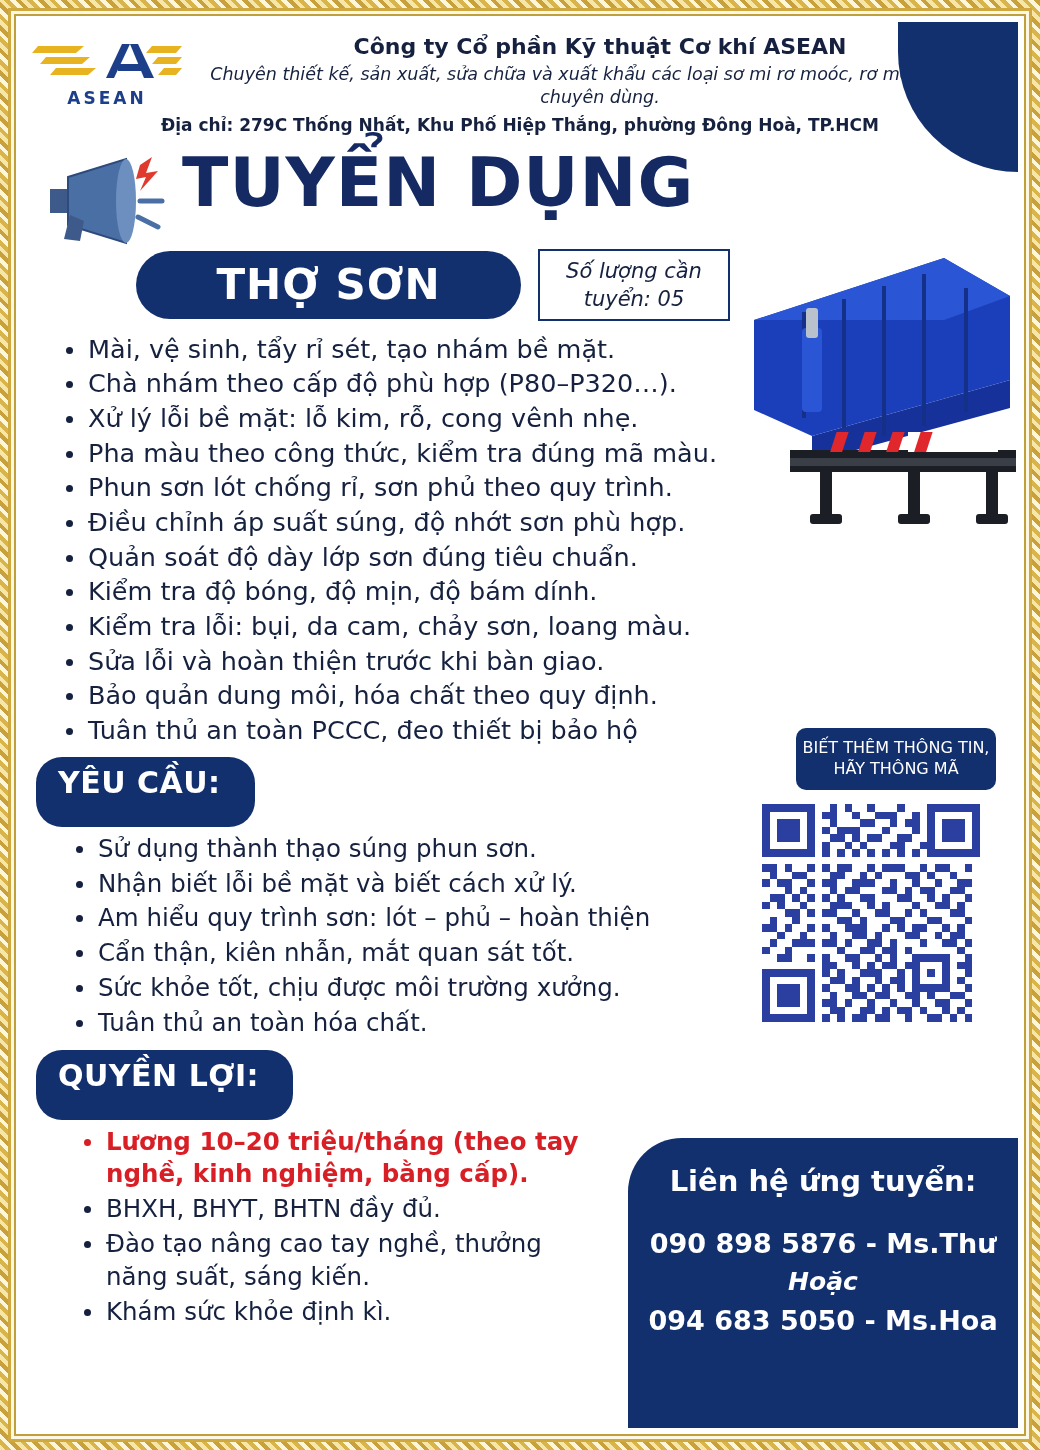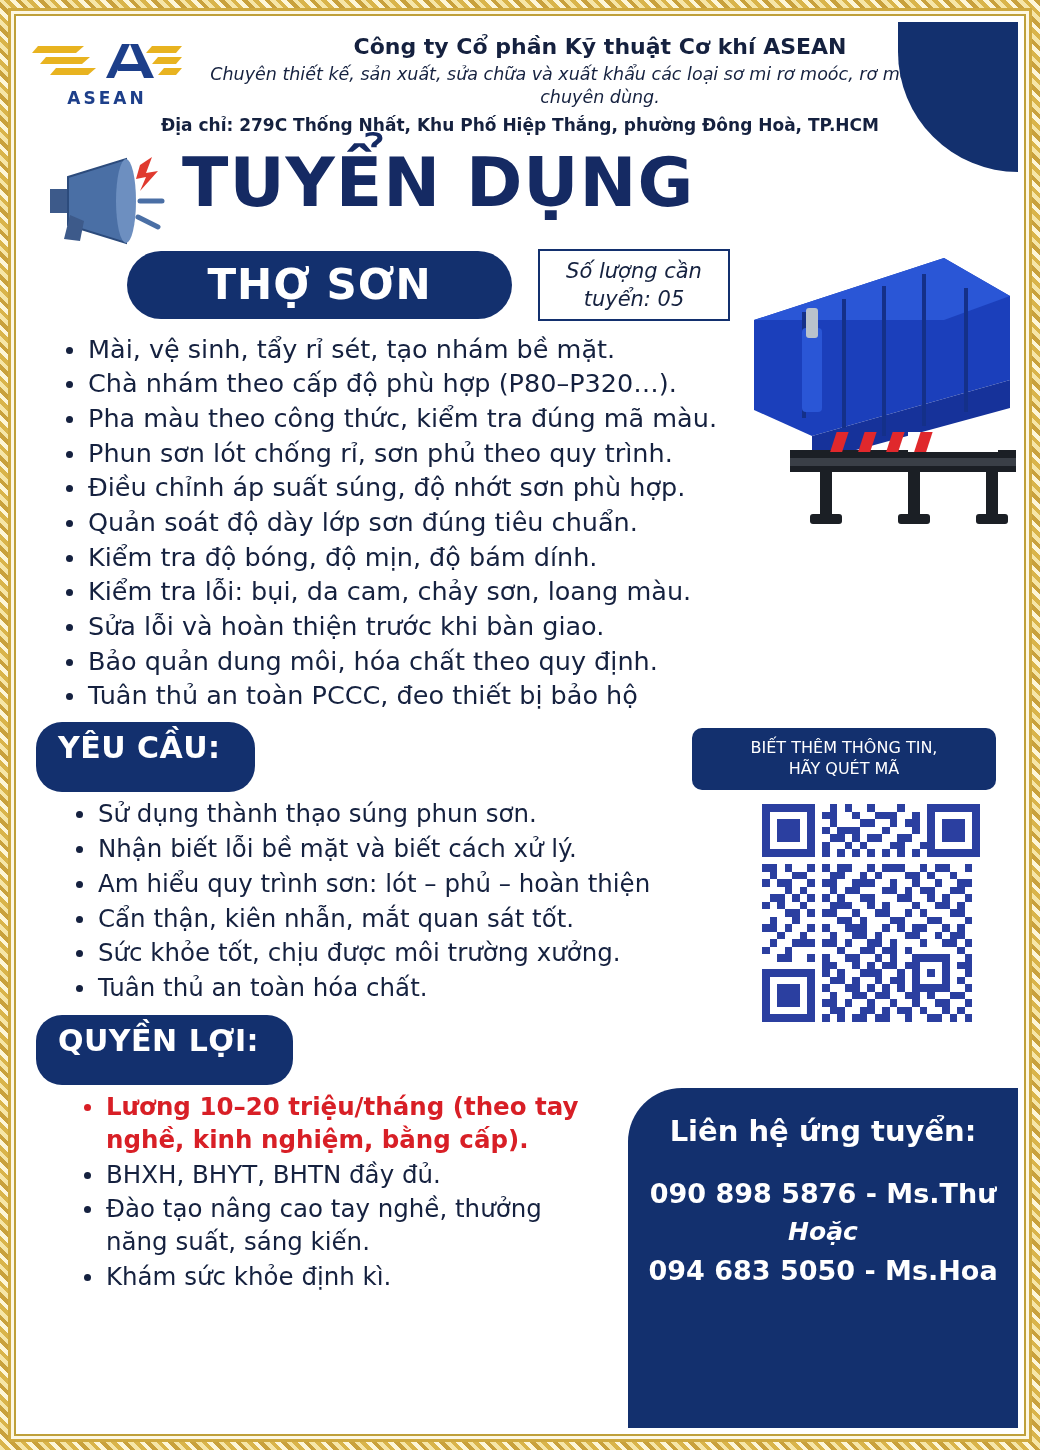--- a/index.html
+++ b/index.html
@@ -123,21 +123,21 @@
     line-height: 1;
   }
 
   
   .role-row {
     position: relative;
     height: 84px;
   }
   .role-pill {
     position: absolute;
-    left: 105px;
+    left: 114px;
     top: 2px;
     width: 385px;
     height: 68px;
     background: #13306e;
     border-radius: 34px;
     color: #ffffff;
     font-size: 42px;
     font-weight: bold;
     display: flex;
     align-items: center;
@@ -241,21 +241,21 @@
     color: #d81f26 !important;
     font-weight: bold;
   }
   li.highlight::before { background: #d81f26 !important; }
 
   
   .qr-note {
     position: absolute;
     right: 22px;
     top: 706px;
-    width: 304px;
+    width: 200px;
     background: #13306e;
     color: #ffffff;
     border-radius: 10px;
     text-align: center;
     font-size: 16px;
     padding: 10px 6px;
     line-height: 1.3;
     z-index: 3;
   }
   .qr-code {
@@ -267,21 +267,21 @@
     z-index: 3;
     background: #ffffff;
   }
 
   
   .contact {
     position: absolute;
     right: 0px;
     bottom: 0px;
     width: 390px;
-    height: 340px;
+    height: 290px;
     background: #13306e;
     border-top-left-radius: 54px;
     color: #ffffff;
     text-align: center;
     padding: 26px 16px 0 16px;
     z-index: 4;
   }
   .contact-title {
     font-size: 29px;
     font-weight: bold;
@@ -423,20 +423,21 @@
           <rect x="282" y="314" width="32" height="10" rx="3"></rect>
         </g>
       </g>
     </svg>
   </div>
 
   
   <ul class="joblist">
     <li>Mài, vệ sinh, tẩy rỉ sét, tạo nhám bề mặt.</li>
     <li>Chà nhám theo cấp độ phù hợp (P80–P320…).</li>
+    <li>Xử lý lỗi bề mặt: lỗ kim, rỗ, cong vênh nhẹ.</li>
     <li>Pha màu theo công thức, kiểm tra đúng mã màu.</li>
     <li>Phun sơn lót chống rỉ, sơn phủ theo quy trình.</li>
     <li>Điều chỉnh áp suất súng, độ nhớt sơn phù hợp.</li>
     <li>Quản soát độ dày lớp sơn đúng tiêu chuẩn.</li>
     <li>Kiểm tra độ bóng, độ mịn, độ bám dính.</li>
     <li>Kiểm tra lỗi: bụi, da cam, chảy sơn, loang màu.</li>
     <li>Sửa lỗi và hoàn thiện trước khi bàn giao.</li>
     <li>Bảo quản dung môi, hóa chất theo quy định.</li>
     <li>Tuân thủ an toàn PCCC, đeo thiết bị bảo hộ</li>
   </ul>
@@ -457,21 +458,21 @@
   <ul class="benlist">
     <li class="highlight">Lương 10–20 triệu/tháng (theo tay nghề, kinh nghiệm, bằng cấp).</li>
     <li>BHXH, BHYT, BHTN đầy đủ.</li>
     <li>Đào tạo nâng cao tay nghề, thưởng năng suất, sáng kiến.</li>
     <li>Khám sức khỏe định kì.</li>
   </ul>
 
   
   <div class="qr-note">
     <div>BIẾT THÊM THÔNG TIN,</div>
-    <div>HÃY QUÉT MÃ</div>
+    <div>HÃY THÔNG MÃ</div>
   </div>
   <div class="qr-code">
     <svg width="218" height="218" viewBox="0 0 29 29" xmlns="http://www.w3.org/2000/svg" shape-rendering="crispEdges">
       <rect width="29" height="29" fill="#ffffff"></rect>
       <g fill="#2b3fa0">
 
         <rect x="0" y="0" width="7" height="1"></rect>
           <rect x="0" y="6" width="7" height="1"></rect>
         <rect x="0" y="0" width="1" height="7"></rect>
           <rect x="6" y="0" width="1" height="7"></rect>

